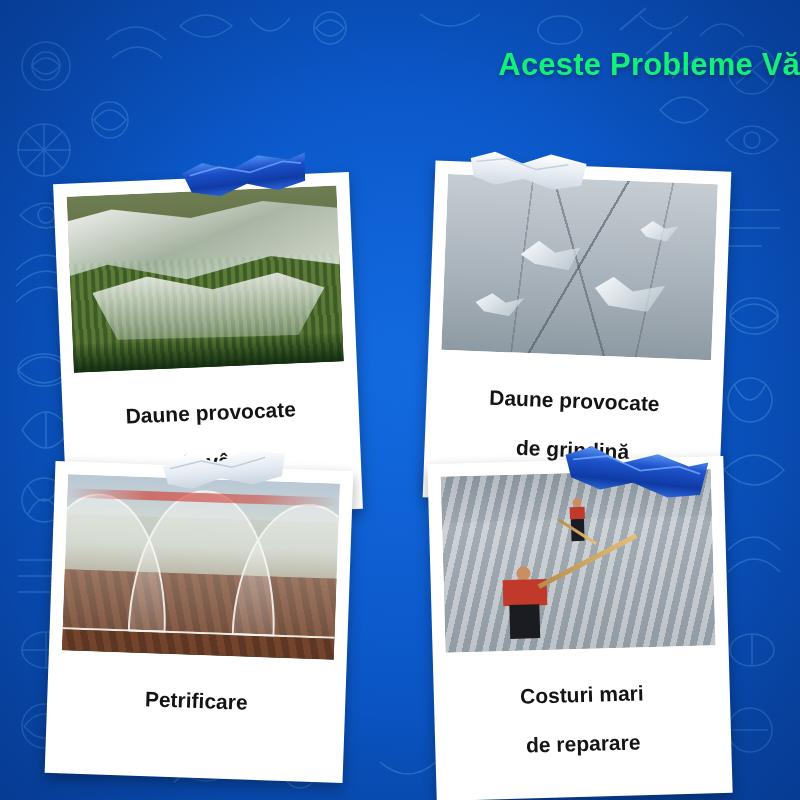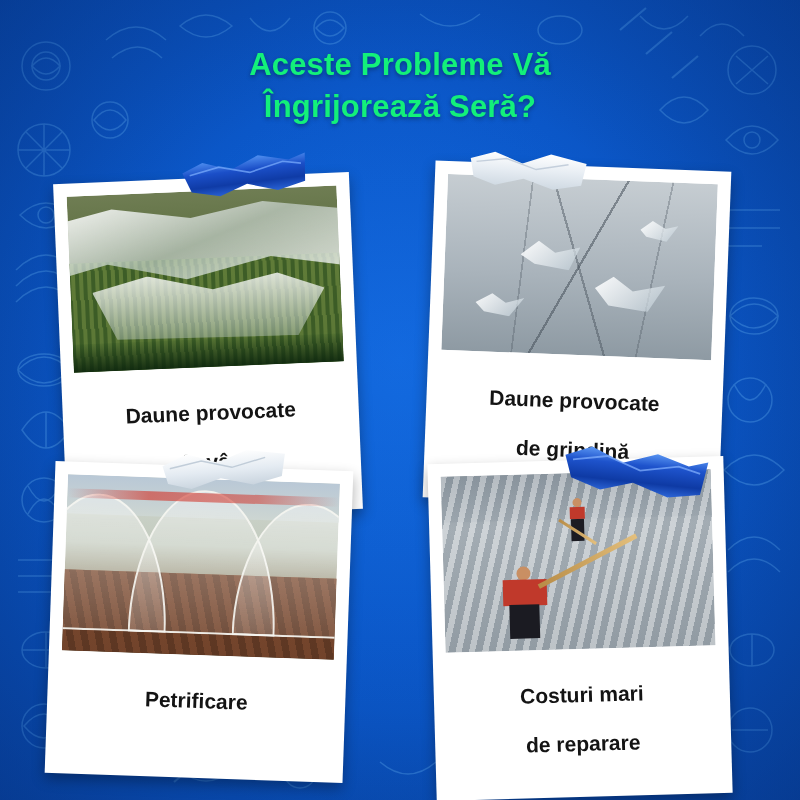--- a/index.html
+++ b/index.html
@@ -48,20 +48,21 @@
   }
 
   #heading .line {
     display: block;
     color: #13F07A;
     font-size: 31px;
     font-weight: bold;
     line-height: 1.35;
     letter-spacing: 0.2px;
     text-shadow: 0 2px 4px rgba(0,0,0,0.35);
+    text-align: right;
   }
 
   
   #cards {
     position: absolute;
     top: 160px;
     left: 44px;
     width: 712px;
     height: 600px;
     z-index: 4;
@@ -290,21 +291,20 @@
 
       <path d="M620 30 l26 -22 M646 54 l26 -22 M672 78 l26 -22" stroke-width="2.2"></path>
       <path d="M150 760 l24 -20 M174 782 l24 -20" stroke-width="2.2"></path>
     </g>
   </svg>
   <div class="bg-vignette"></div>
 </div>
 
 <div id="heading">
   <span class="line">Aceste Probleme Vă</span>
-  <span class="line">Îngrijorează Seră?</span>
 </div>
 
 <div id="cards">
 
   <div class="card" id="card-0">
     <div class="photo">
       <div class="ph ph-wind">
         <div class="crop"></div>
         <div class="film"></div>
         <div class="film2"></div>

